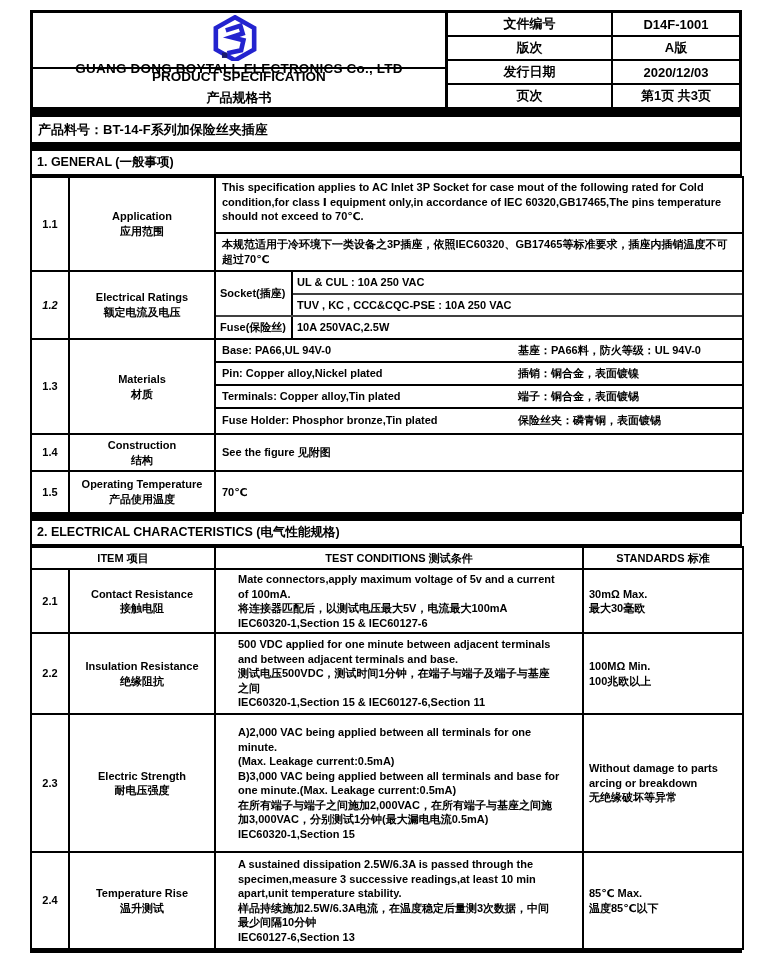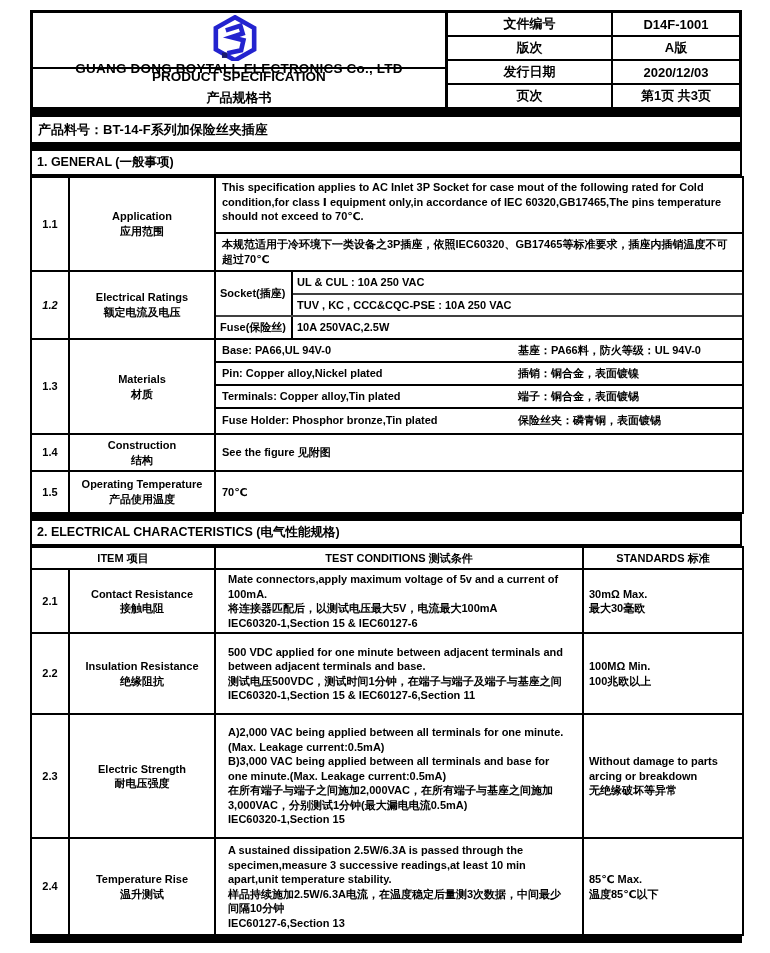--- a/index.html
+++ b/index.html
@@ -57,25 +57,25 @@
   .nt .bb { border-bottom: 2px solid #404040; }
 
   
   .mat-line { display: flex; align-items: center; min-height: 23px; border-bottom: 2px solid #000; padding: 1px 6px; }
   .mat-line:last-child { border-bottom: none; }
   .mat-en { width: 296px; flex: none; }
   .mat-zh { flex: 1; }
 
   
   .th-cell { text-align: center; height: 22px; font-size: 11px; }
-  .t2 .test-cell { padding: 2px 12px; }
+  .t2 .test-cell { padding: 2px 22px; }
   .t2 .std-cell { padding: 2px 5px; }
   .h94 { height: 94px; } .h68 { height: 68px; font-style: italic; } .h95 { height: 95px; }
   .h37 { height: 37px; } .h42 { height: 42px; }
-  .h62 { height: 62px; } .h81 { height: 81px; } .h110 { height: 124px; } .h97 { height: 97px; }
+  .h62 { height: 62px; } .h81 { height: 81px; } .h110 { height: 138px; } .h97 { height: 97px; }
 </style>
 </head>
 <body>
 
 <div class="page">
   <div class="content">
 
     <div class="header">
       <div class="header-left">
         <div class="company-cell">

